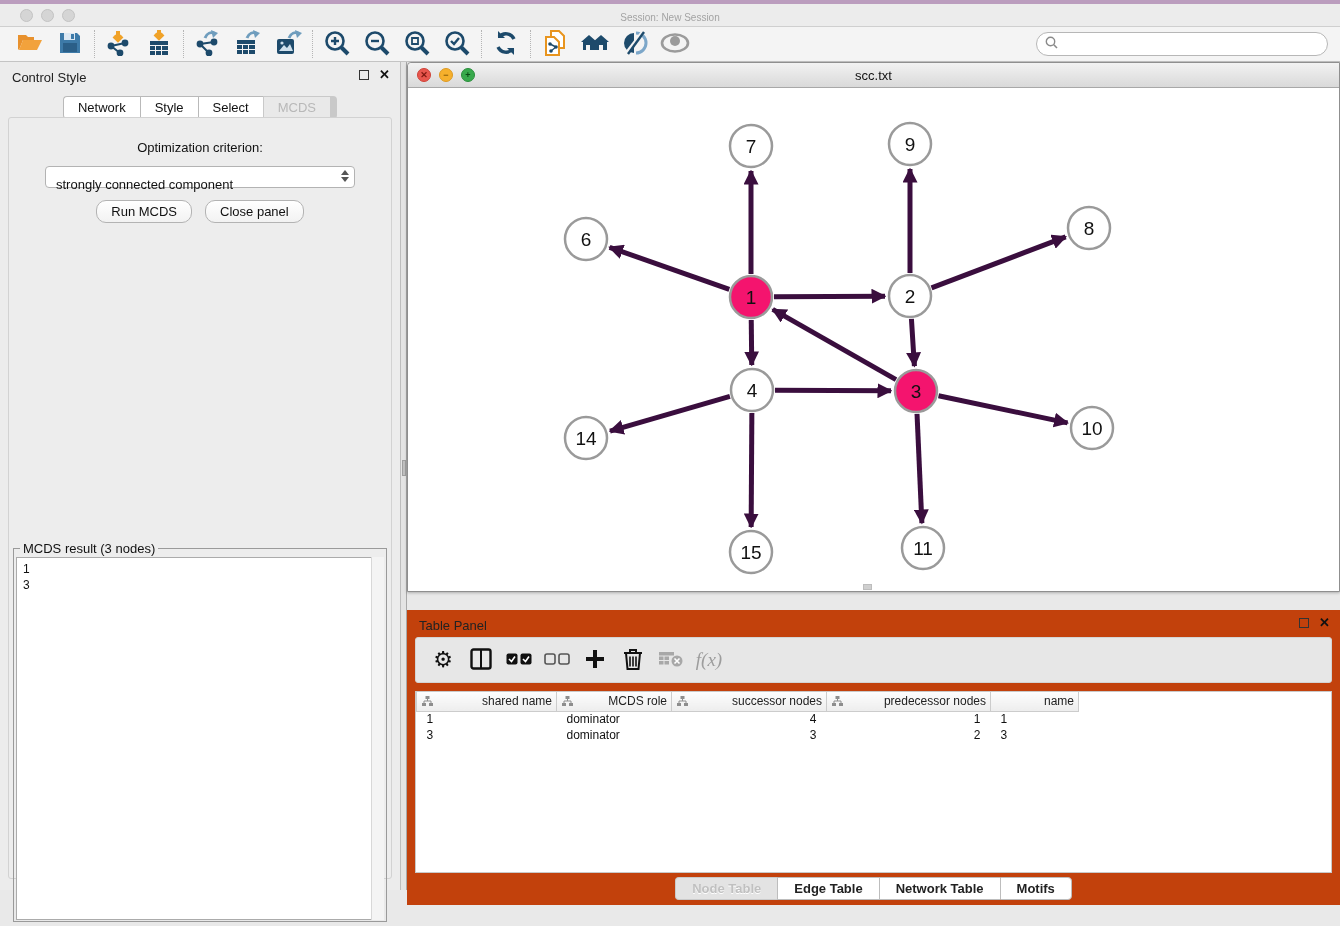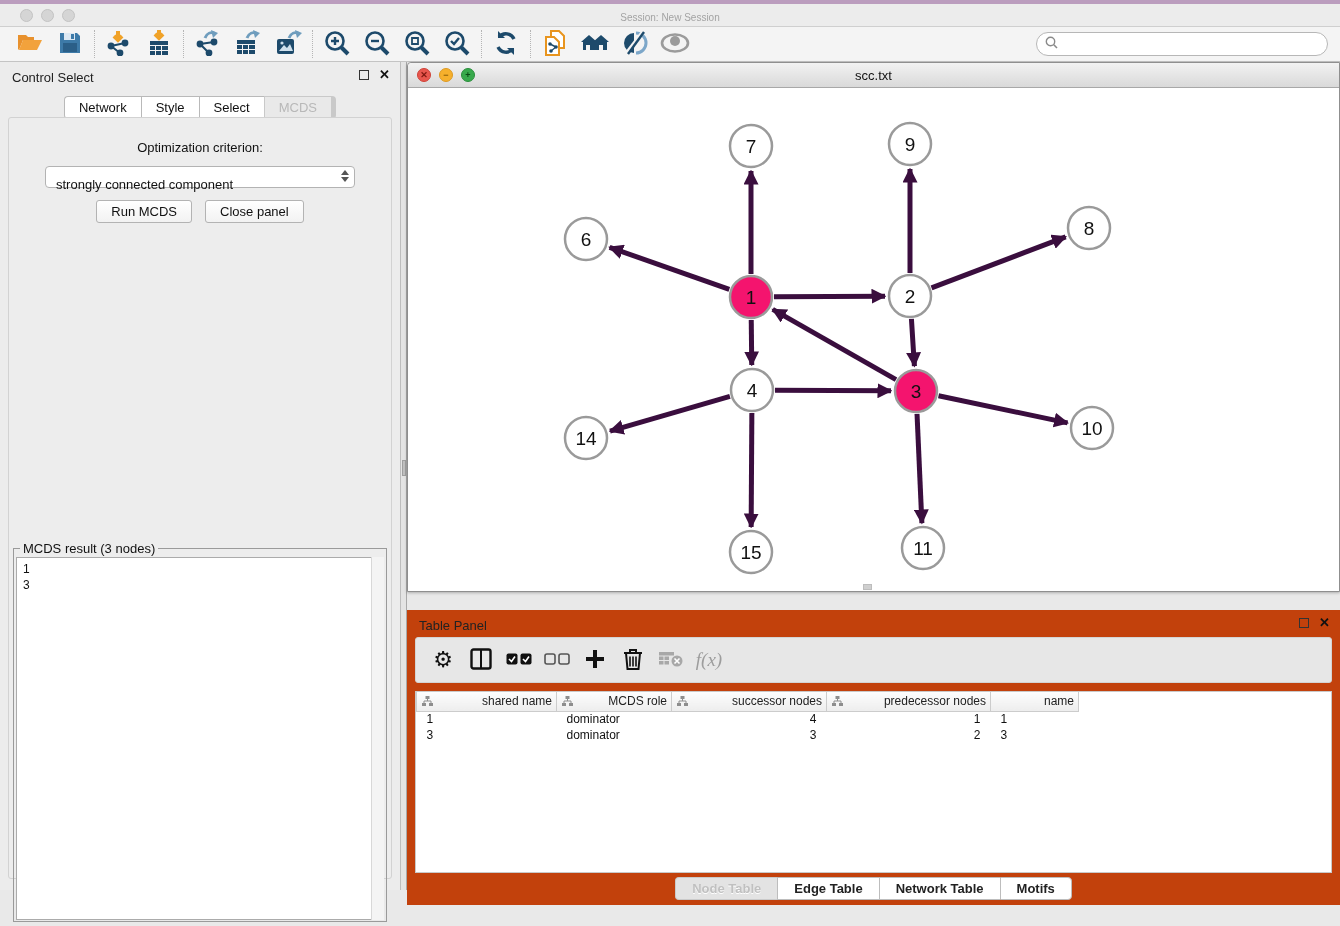--- a/index.html
+++ b/index.html
@@ -23,31 +23,31 @@
   
   .control-panel{position:absolute;left:0;top:62px;width:400px;height:828px;background:#ececec;}
   .panel-head{position:absolute;left:0;top:0;width:100%;height:30px;}
   .panel-title{position:absolute;left:12px;top:8px;font-size:13px;color:#222;}
   .panel-btns{position:absolute;right:10px;top:8px;display:flex;gap:10px;align-items:center;}
   .float-glyph{width:10px;height:10px;border:1.5px solid #333;}
   .close-glyph{font-size:13px;font-weight:bold;color:#111;line-height:10px;}
   .cp-tabs{position:absolute;left:0;top:34px;width:100%;display:flex;justify-content:center;}
   .cp-tab{font-size:13px;padding:3px 14px;background:#fff;border:1px solid #b9b9b9;border-right:none;color:#111;}
   .cp-tab:first-child{border-radius:4px 0 0 4px;}
-  .cp-tab:last-child{border-radius:0 4px 4px 0;border-right:5px solid #4c1d95;}
+  .cp-tab:last-child{border-radius:0 4px 4px 0;border-right:7px solid #4c1d95;}
   .cp-tab.sel{background:#e9e9e9;color:#b8b8b8;border-color:#c9c9c9;}
   .cp-content{position:absolute;left:8px;top:55px;width:384px;height:762px;background:#ededed;border:1px solid #d2d2d2;border-radius:3px;}
   .opt-label{margin-top:22px;text-align:center;font-size:13px;color:#111;}
   .dropdown{position:relative;margin:11px auto 0;width:310px;height:22px;background:#fff;border:1px solid #b3b3b3;border-radius:4px;font-size:13px;line-height:20px;padding:8px 22px 0 10px;color:#111;}
   .dd-stepper{position:absolute;right:5px;top:3px;display:flex;flex-direction:column;gap:2px;}
   .dd-stepper i{width:0;height:0;border-left:4px solid transparent;border-right:4px solid transparent;display:block;}
   .dd-up{border-bottom:5px solid #555;}
   .dd-down{border-top:5px solid #555;}
   .cp-buttons{margin-top:12px;display:flex;justify-content:center;gap:13px;}
-  .mac-btn{background:linear-gradient(#ffffff,#f2f2f2);border:1px solid #b3b3b3;border-radius:3px;font-size:13px;padding:3px 14px;color:#111;}
+  .mac-btn{background:linear-gradient(#ffffff,#f2f2f2);border:1px solid #b3b3b3;border-radius:10px;font-size:13px;padding:3px 14px;color:#111;}
   .result-box{position:absolute;left:4px;top:430px;width:374px;height:374px;border:1px solid #9a9a9a;}
   .result-legend{position:absolute;left:6px;top:-8px;background:#ededed;padding:0 3px;font-size:13px;color:#111;}
   .result-area{position:absolute;left:2px;top:8px;width:368px;height:363px;background:#fff;border:1px solid #ababab;font-size:12px;color:#111;padding:3px 6px;overflow:hidden;}
   .result-area div{line-height:16px;}
   .result-scroll{position:absolute;right:2px;top:8px;width:13px;height:363px;background:#f4f4f4;border-left:1px solid #d8d8d8;}
 
   
   .v-splitter{position:absolute;left:400px;top:62px;width:7px;height:828px;background:#e4e4e4;border-left:1px solid #bdbdbd;border-right:1px solid #a9a9a9;}
   .v-grip{position:absolute;left:1px;top:398px;width:4px;height:16px;background:#bfbfbf;border:1px solid #9f9f9f;}
 
@@ -269,21 +269,21 @@
         <svg width="13" height="13" viewBox="0 0 13 13">
             <circle cx="5.5" cy="5.5" r="4.2" fill="none" stroke="#8a8a8a" stroke-width="1.4"></circle>
             <path d="M8.8 8.8L12 12" stroke="#8a8a8a" stroke-width="1.6"></path>
           </svg></span>
       <input placeholder="" style="">
     </div>
   </div>
 
   <div class="control-panel">
     <div class="panel-head">
-      <span class="panel-title">Control Select</span>
+      <span class="panel-title">Control Style</span>
       <span class="panel-btns">
         <span class="float-glyph"></span>
         <span class="close-glyph">✕</span>
       </span>
     </div>
     <div class="cp-tabs" id="cp-tabs">
         <div class="cp-tab">Network</div>
         <div class="cp-tab">Style</div>
         <div class="cp-tab">Select</div>
         <div class="cp-tab sel">MCDS</div>

